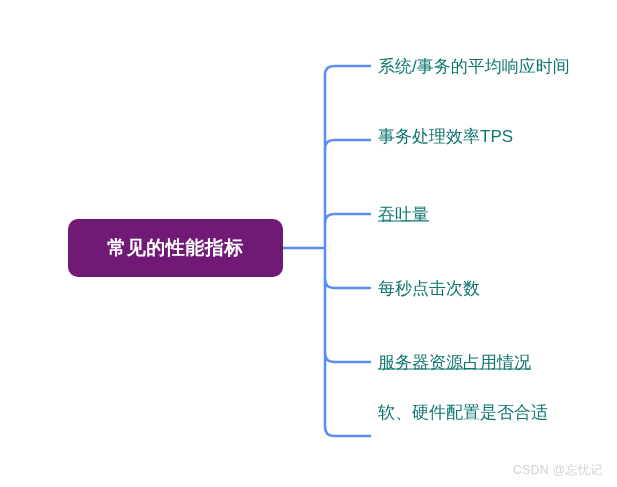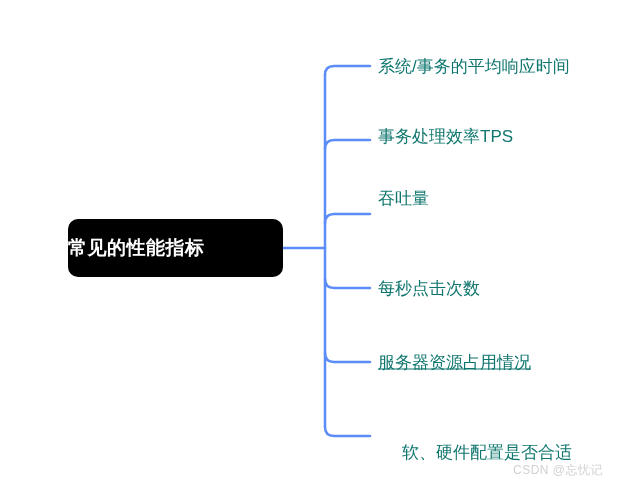--- a/index.html
+++ b/index.html
@@ -23,24 +23,25 @@
     top: 0;
     width: 617px;
     height: 487px;
   }
   .root-node {
     position: absolute;
     left: 68px;
     top: 219px;
     width: 215px;
     height: 58px;
-    background: #000000;
+    background: #701a75;
     border-radius: 10px;
     display: flex;
     align-items: center;
+    justify-content: center;
     box-sizing: border-box;
   }
   .root-node-label {
     color: #ffffff;
     font-size: 19px;
     font-weight: bold;
     letter-spacing: 0.5px;
     white-space: nowrap;
   }
   .branch-label {
@@ -81,21 +82,21 @@
       </g>
   </svg>
 
   <div class="root-node">
     <span class="root-node-label">常见的性能指标</span>
   </div>
 
   <div id="branch-labels">
       <div class="branch-label" style="top: 66px;">系统/事务的平均响应时间</div>
       <div class="branch-label" style="top: 128px; margin-top: 8px;">事务处理效率TPS</div>
-      <div class="branch-label" style="top: 198px;">吞吐量</div>
+      <div class="branch-label" style="top: 214px; text-decoration: underline;">吞吐量</div>
       <div class="branch-label" style="top: 288px; text-align: right;">每秒点击次数</div>
       <div class="branch-label" style="top: 362px; text-decoration: underline;">服务器资源占用情况</div>
-      <div class="branch-label" style="top: 452px; margin-left: 24px;">软、硬件配置是否合适</div>
+      <div class="branch-label" style="top: 412px;">软、硬件配置是否合适</div>
     </div>
 
   <div class="watermark">CSDN @忘忧记</div>
 
 </div>
 
 </body></html>

